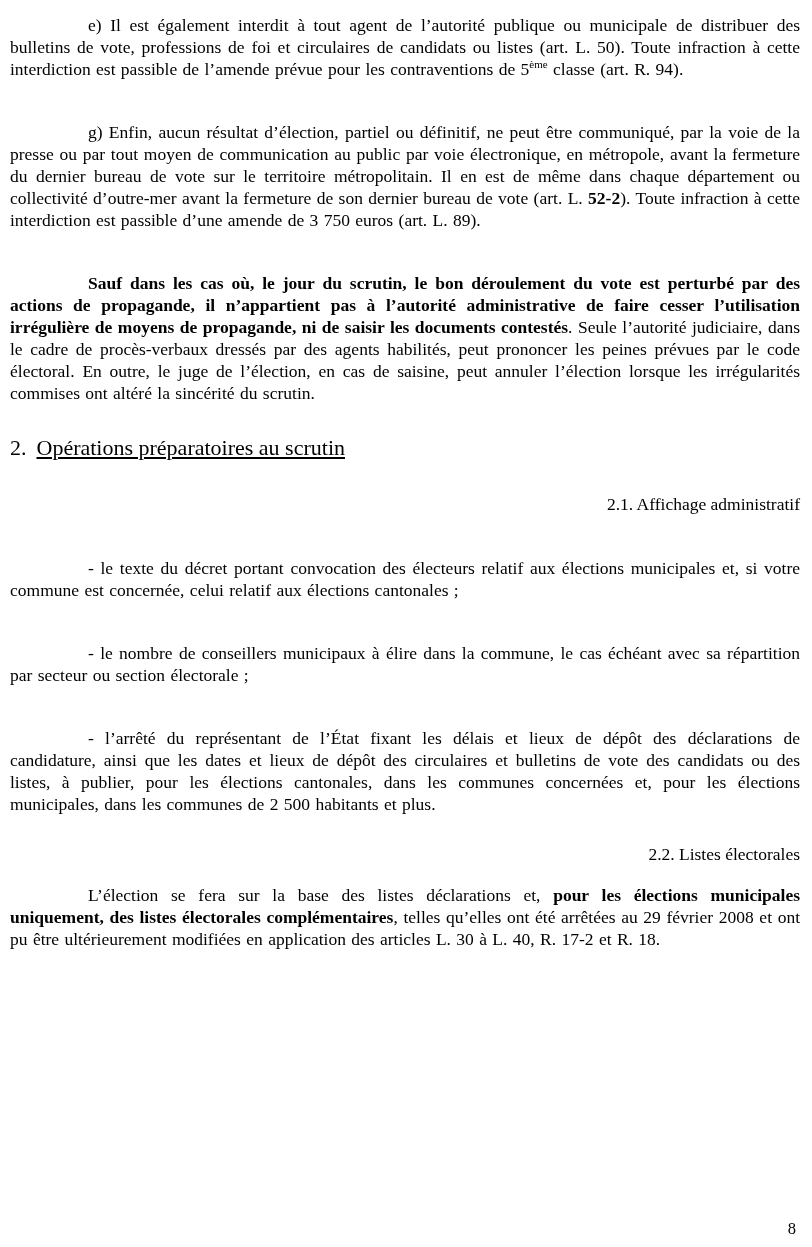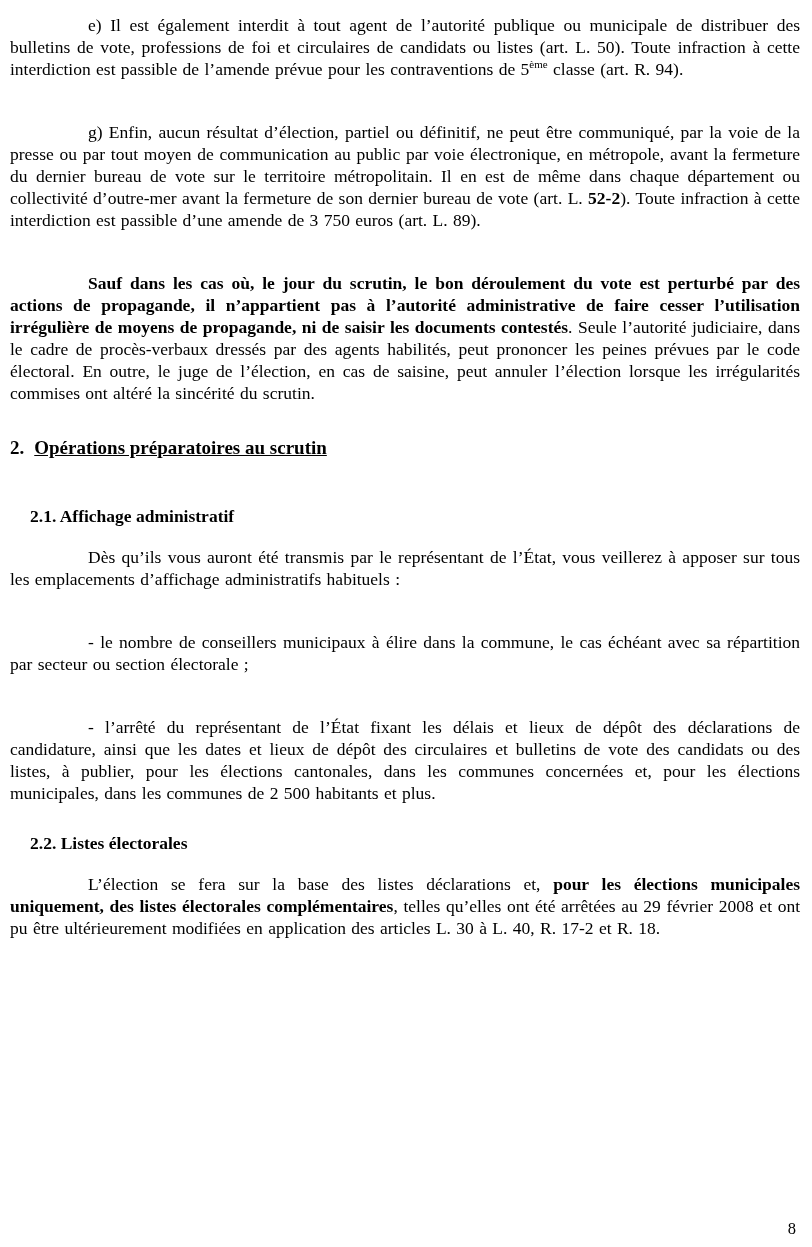--- a/index.html
+++ b/index.html
@@ -33,38 +33,39 @@
   .pfirst { margin-top: 8px; }
   .tight { margin-top: 18px; }
   .bold { font-weight: bold; }
   .sup {
     font-size: 11px;
     vertical-align: super;
     line-height: 0;
   }
   .sec-heading {
     margin: 32px 0 0 0;
-    font-size: 19px;
+    font-size: 22px;
     line-height: 24px;
-    font-weight: bold;
+    font-weight: normal;
     text-indent: 0;
   }
   .sec-num {
     display: inline-block;
     margin-right: 10px;
   }
   .sec-title {
     text-decoration: underline;
   }
   .sub-heading {
-    margin: 45px 0 0 20px;
+    margin: 33px 0 0 20px;
     font-size: 17.5px;
     line-height: 23px;
-    font-weight: bold;
+    font-weight: normal;
     text-indent: 0;
+    text-align: right;
   }
   .h22 { margin-top: 28px; }
   .page-number {
     position: absolute;
     right: 16px;
     bottom: 8px;
     font-size: 16.5px;
     line-height: 20px;
   }
 </style>
@@ -77,22 +78,22 @@
 
 
   <p class="para"><span>g) Enfin, aucun résultat d’élection, partiel ou définitif, ne peut être communiqué, par la voie de la presse ou par tout moyen de communication au public par voie électronique, en métropole, avant la fermeture du dernier bureau de vote sur le territoire métropolitain. Il en est de même dans chaque département ou collectivité d’outre-mer avant la fermeture de son dernier bureau de vote (art. L. </span><span class="bold">52-2</span><span>). Toute infraction à cette interdiction est passible d’une amende de 3&nbsp;750 euros (art. L. 89).</span></p>
 
   <p class="para"><span class="bold">Sauf dans les cas où, le jour du scrutin, le bon déroulement du vote est perturbé par des actions de propagande, il n’appartient pas à l’autorité administrative de faire cesser l’utilisation irrégulière de moyens de propagande, ni de saisir les documents contestés</span><span>. Seule l’autorité judiciaire, dans le cadre de procès-verbaux dressés par des agents habilités, peut prononcer les peines prévues par le code électoral. En outre, le juge de l’élection, en cas de saisine, peut annuler l’élection lorsque les irrégularités commises ont altéré la sincérité du scrutin.</span></p>
 
   <p class="sec-heading"><span class="sec-num">2.</span><span class="sec-title">Opérations préparatoires au scrutin</span></p>
 
   <p class="sub-heading">2.1. Affichage administratif</p>
 
-  <p class="para tight">Dès qu’ils vous auront été transmis par le représentant de l’État, vous veillerez à apposer sur tous les emplacements d’affichage administratifs habituels&nbsp;:</p>
 
+  <p class="para">- le texte du décret portant convocation des électeurs relatif aux élections municipales et, si votre commune est concernée, celui relatif aux élections cantonales&nbsp;;</p>
 
   <p class="para">- le nombre de conseillers municipaux à élire dans la commune, le cas échéant avec sa répartition par secteur ou section électorale&nbsp;;</p>
 
   <p class="para">- l’arrêté du représentant de l’État fixant les délais et lieux de dépôt des déclarations de candidature, ainsi que les dates et lieux de dépôt des circulaires et bulletins de vote des candidats ou des listes, à publier, pour les élections cantonales, dans les communes concernées et, pour les élections municipales, dans les communes de 2&nbsp;500 habitants et plus.</p>
 
   <p class="sub-heading h22">2.2. Listes électorales</p>
 
   <p class="para tight"><span>L’élection se fera sur la base des listes déclarations et, </span><span class="bold">pour les élections municipales uniquement, des listes électorales complémentaires</span><span>, telles qu’elles ont été arrêtées au 29 février 2008 et ont pu être ultérieurement modifiées en application des articles L. 30 à L. 40, R. 17-2 et R. 18.</span></p>
 
 

